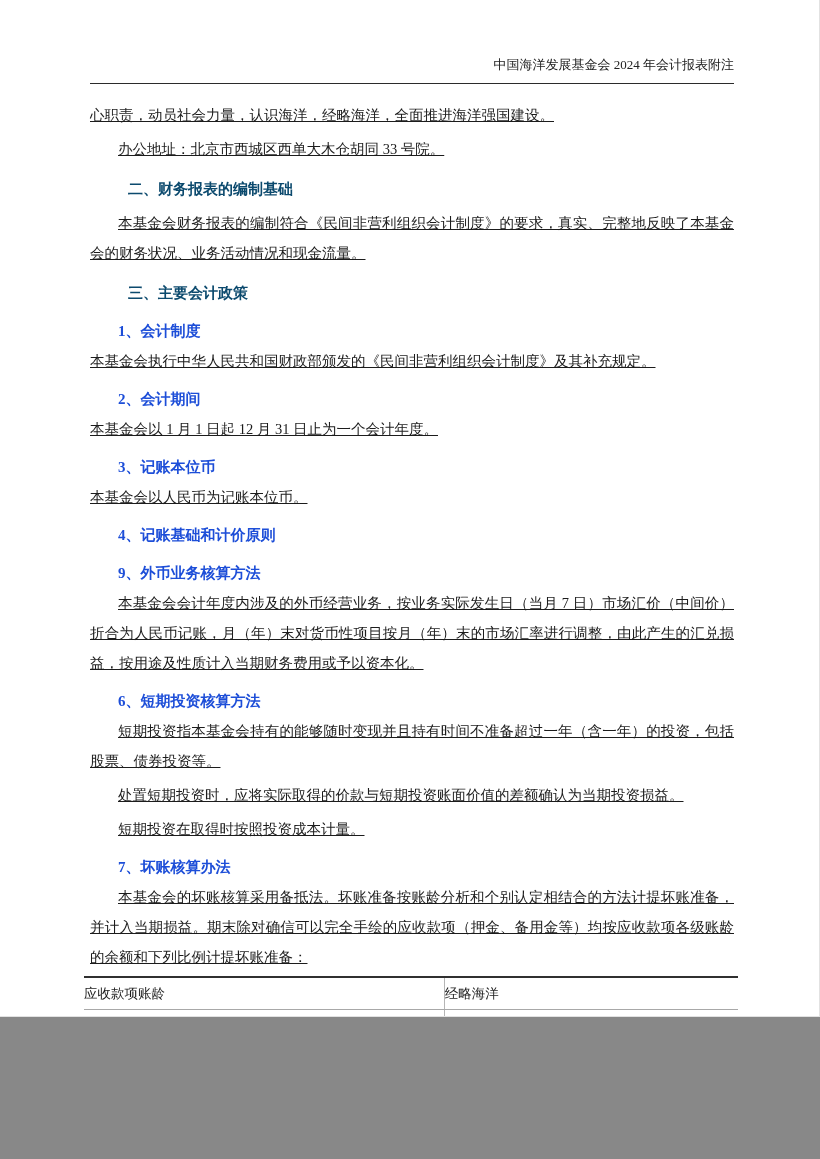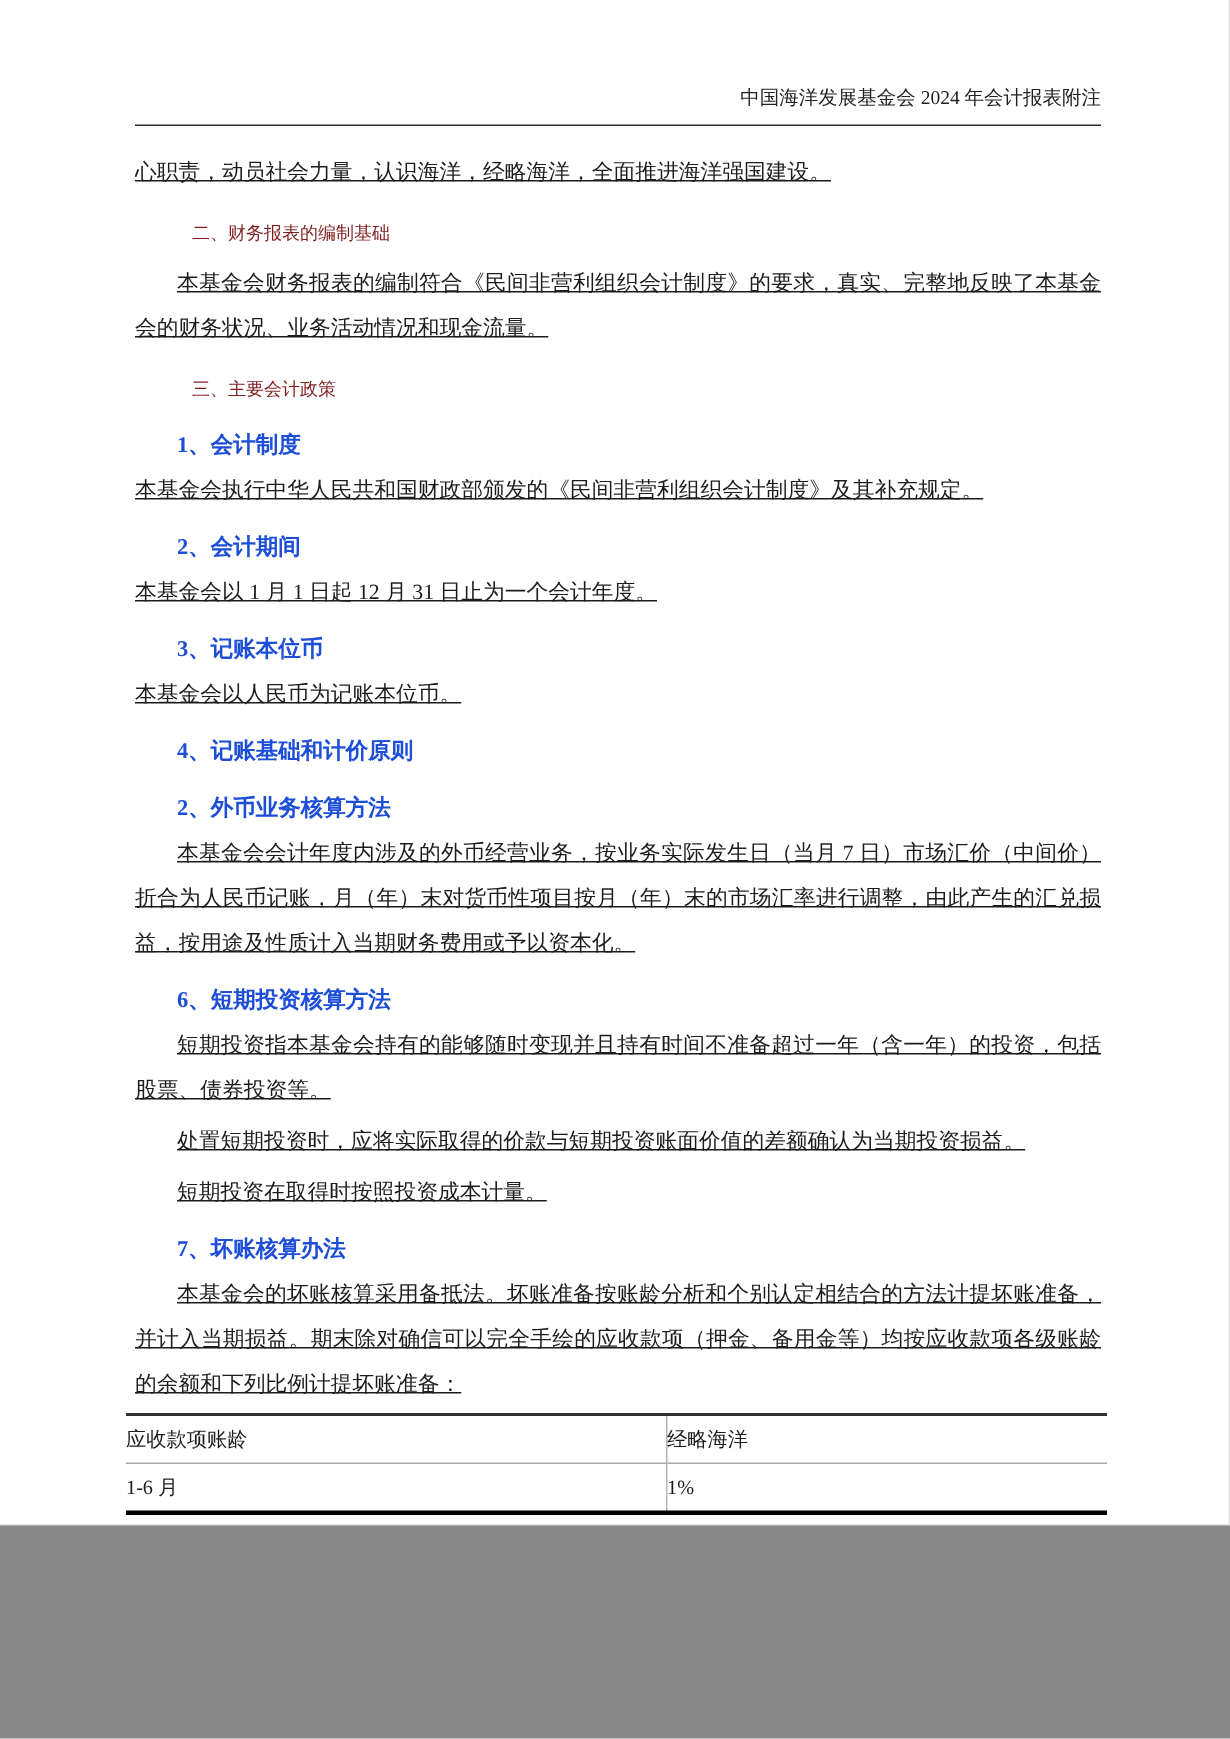--- a/index.html
+++ b/index.html
@@ -28,24 +28,24 @@
     border-top:1.5px solid #2b2b2b;
     height:0;
   }
   .content { margin:16px 85px 0 90px; }
   .content p { margin:0; line-height:30px; font-size:14.5px; text-align:justify;text-decoration:underline; }
   p.gap-top { margin-top:4px; }
   p.first-indent { text-indent:28px; }
   .h-main {
     margin:10px 0 4px 0;
     padding-left:38px;
-    font-size:12px;
-    font-weight:normal;
+    font-size:15px;
+    font-weight:bold;
     line-height:30px;
-    color:#7f1d1d;
+    color:#0c4a6e;
   }
   .h-sub {
     margin:8px 0 0 0;
     padding-left:28px;
     font-size:15px;
     font-weight:bold;
     line-height:30px;
     color:#1d4ed8;
   }
   table.aging-table {
@@ -87,38 +87,39 @@
 <body>
 
 <div class="page">
 
   <div class="doc-header">中国海洋发展基金会 2024 年会计报表附注</div>
   <hr class="header-rule">
 
   <div class="content">
 
     <p>心职责，动员社会力量，认识海洋，经略海洋，全面推进海洋强国建设。</p>
+    <p class="gap-top first-indent">办公地址：北京市西城区西单大木仓胡同 33 号院。</p>
 
     <h2 class="h-main">二、财务报表的编制基础</h2>
     <p class="first-indent">本基金会财务报表的编制符合《民间非营利组织会计制度》的要求，真实、完整地反映了本基金会的财务状况、业务活动情况和现金流量。</p>
 
     <h2 class="h-main">三、主要会计政策</h2>
 
     <h3 class="h-sub">1、会计制度</h3>
     <p>本基金会执行中华人民共和国财政部颁发的《民间非营利组织会计制度》及其补充规定。</p>
 
     <h3 class="h-sub">2、会计期间</h3>
     <p>本基金会以 1 月 1 日起 12 月 31 日止为一个会计年度。</p>
 
     <h3 class="h-sub">3、记账本位币</h3>
     <p>本基金会以人民币为记账本位币。</p>
 
     <h3 class="h-sub">4、记账基础和计价原则</h3>
 
-    <h3 class="h-sub">2、外币业务核算方法</h3>
+    <h3 class="h-sub">9、外币业务核算方法</h3>
     <p class="first-indent">本基金会会计年度内涉及的外币经营业务，按业务实际发生日（当月 7 日）市场汇价（中间价）折合为人民币记账，月（年）末对货币性项目按月（年）末的市场汇率进行调整，由此产生的汇兑损益，按用途及性质计入当期财务费用或予以资本化。</p>
 
     <h3 class="h-sub">6、短期投资核算方法</h3>
     <p class="first-indent">短期投资指本基金会持有的能够随时变现并且持有时间不准备超过一年（含一年）的投资，包括股票、债券投资等。</p>
     <p class="gap-top first-indent">处置短期投资时，应将实际取得的价款与短期投资账面价值的差额确认为当期投资损益。</p>
     <p class="gap-top first-indent">短期投资在取得时按照投资成本计量。</p>
 
     <h3 class="h-sub">7、坏账核算办法</h3>
     <p class="first-indent">本基金会的坏账核算采用备抵法。坏账准备按账龄分析和个别认定相结合的方法计提坏账准备，并计入当期损益。期末除对确信可以完全手绘的应收款项（押金、备用金等）均按应收款项各级账龄的余额和下列比例计提坏账准备：</p>
 

